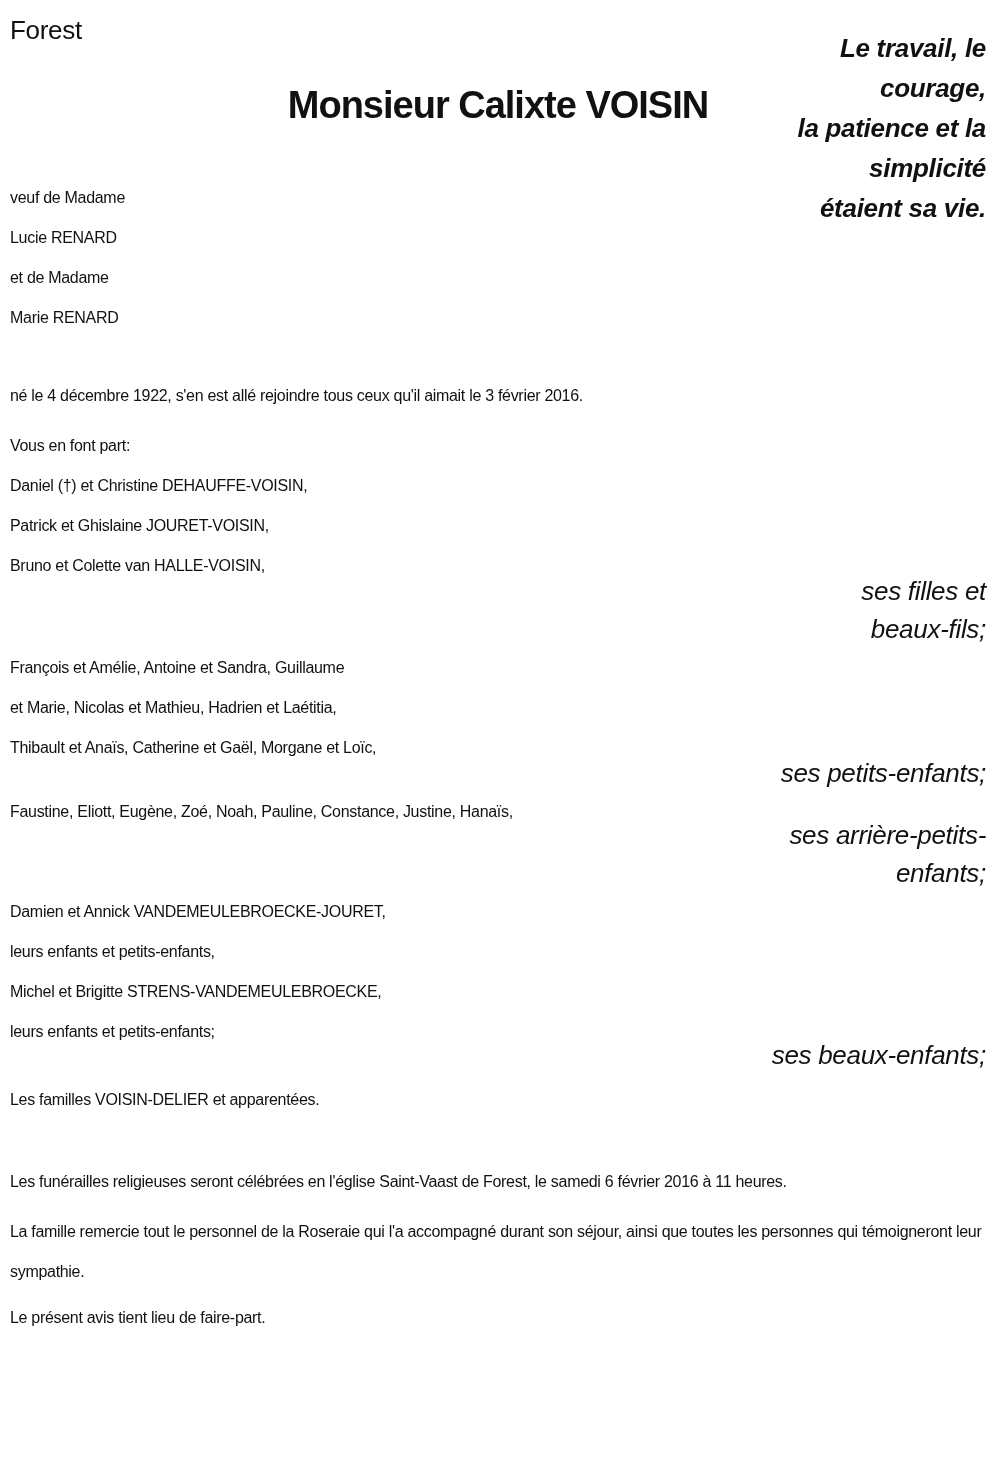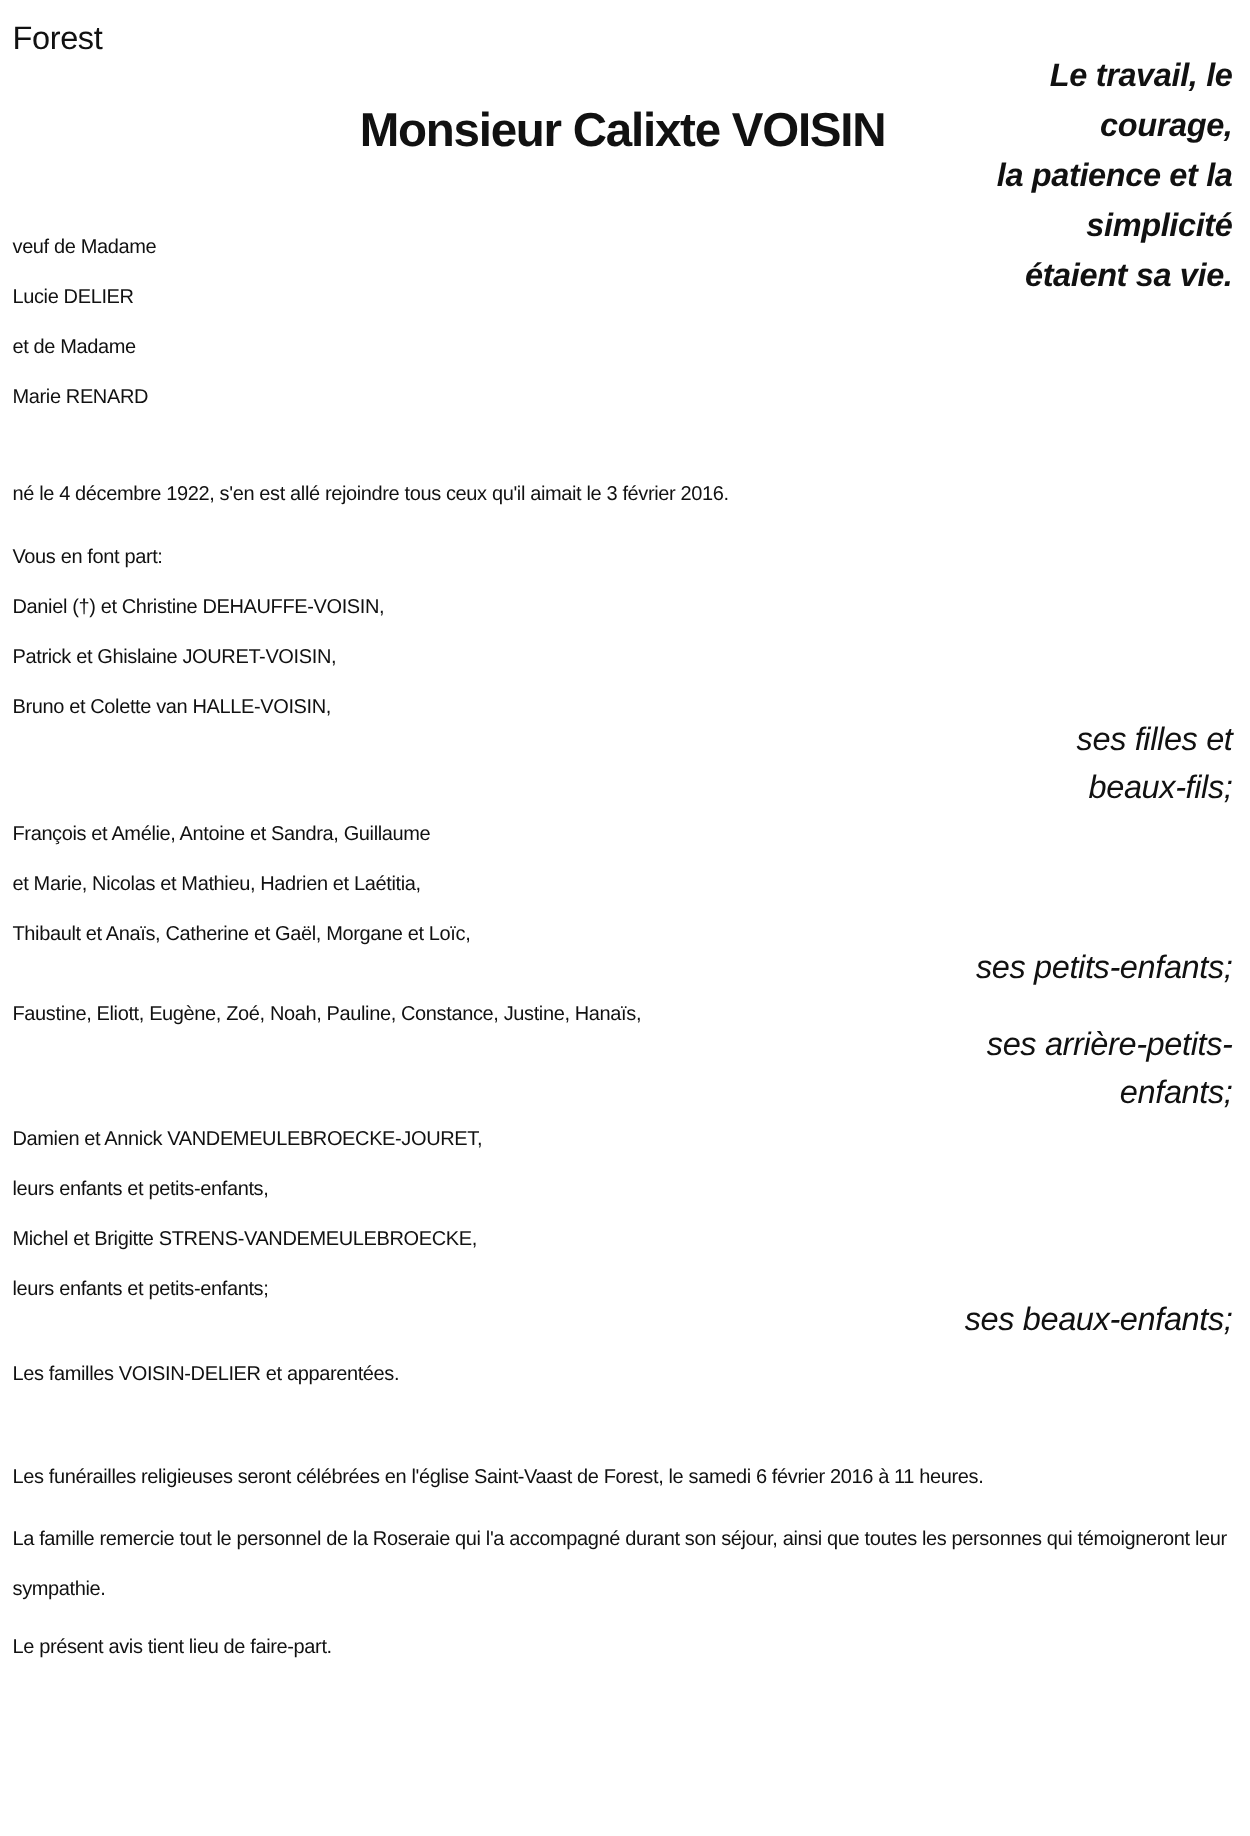--- a/index.html
+++ b/index.html
@@ -26,21 +26,21 @@
   .deceased-name {
     font-size: 38px;
     font-weight: 700;
     line-height: 46px;
     margin-top: 32px;
     letter-spacing: -1px;
     text-align: center;
   }
   .epitaph {
     position: absolute;
-    top: 40px;
+    top: 28px;
     right: 14px;
     text-align: right;
     font-style: italic;
     font-weight: 700;
     font-size: 26px;
     line-height: 40px;
     letter-spacing: -0.3px;
   }
   .spouses { margin-top: 50px; }
   .body-line,
@@ -80,21 +80,21 @@
   <div class="epitaph">
     <div class="epitaph-line">Le travail, le</div>
     <div class="epitaph-line">courage,</div>
     <div class="epitaph-line">la patience et la</div>
     <div class="epitaph-line">simplicité</div>
     <div class="epitaph-line">étaient sa vie.</div>
   </div>
 
   <div class="spouses">
     <div class="body-line">veuf de Madame</div>
-    <div class="body-line">Lucie DELIER</div>
+    <div class="body-line">Lucie RENARD</div>
     <div class="body-line">et de Madame</div>
     <div class="body-line">Marie RENARD</div>
   </div>
 
   <p class="para birth-death">né le 4 décembre 1922, s'en est allé rejoindre tous ceux qu'il aimait le 3 février 2016.</p>
 
   <p class="para intro">Vous en font part:</p>
 
   <div class="family-group group-1">
     <div class="body-line">Daniel (†) et Christine DEHAUFFE-VOISIN,</div>

